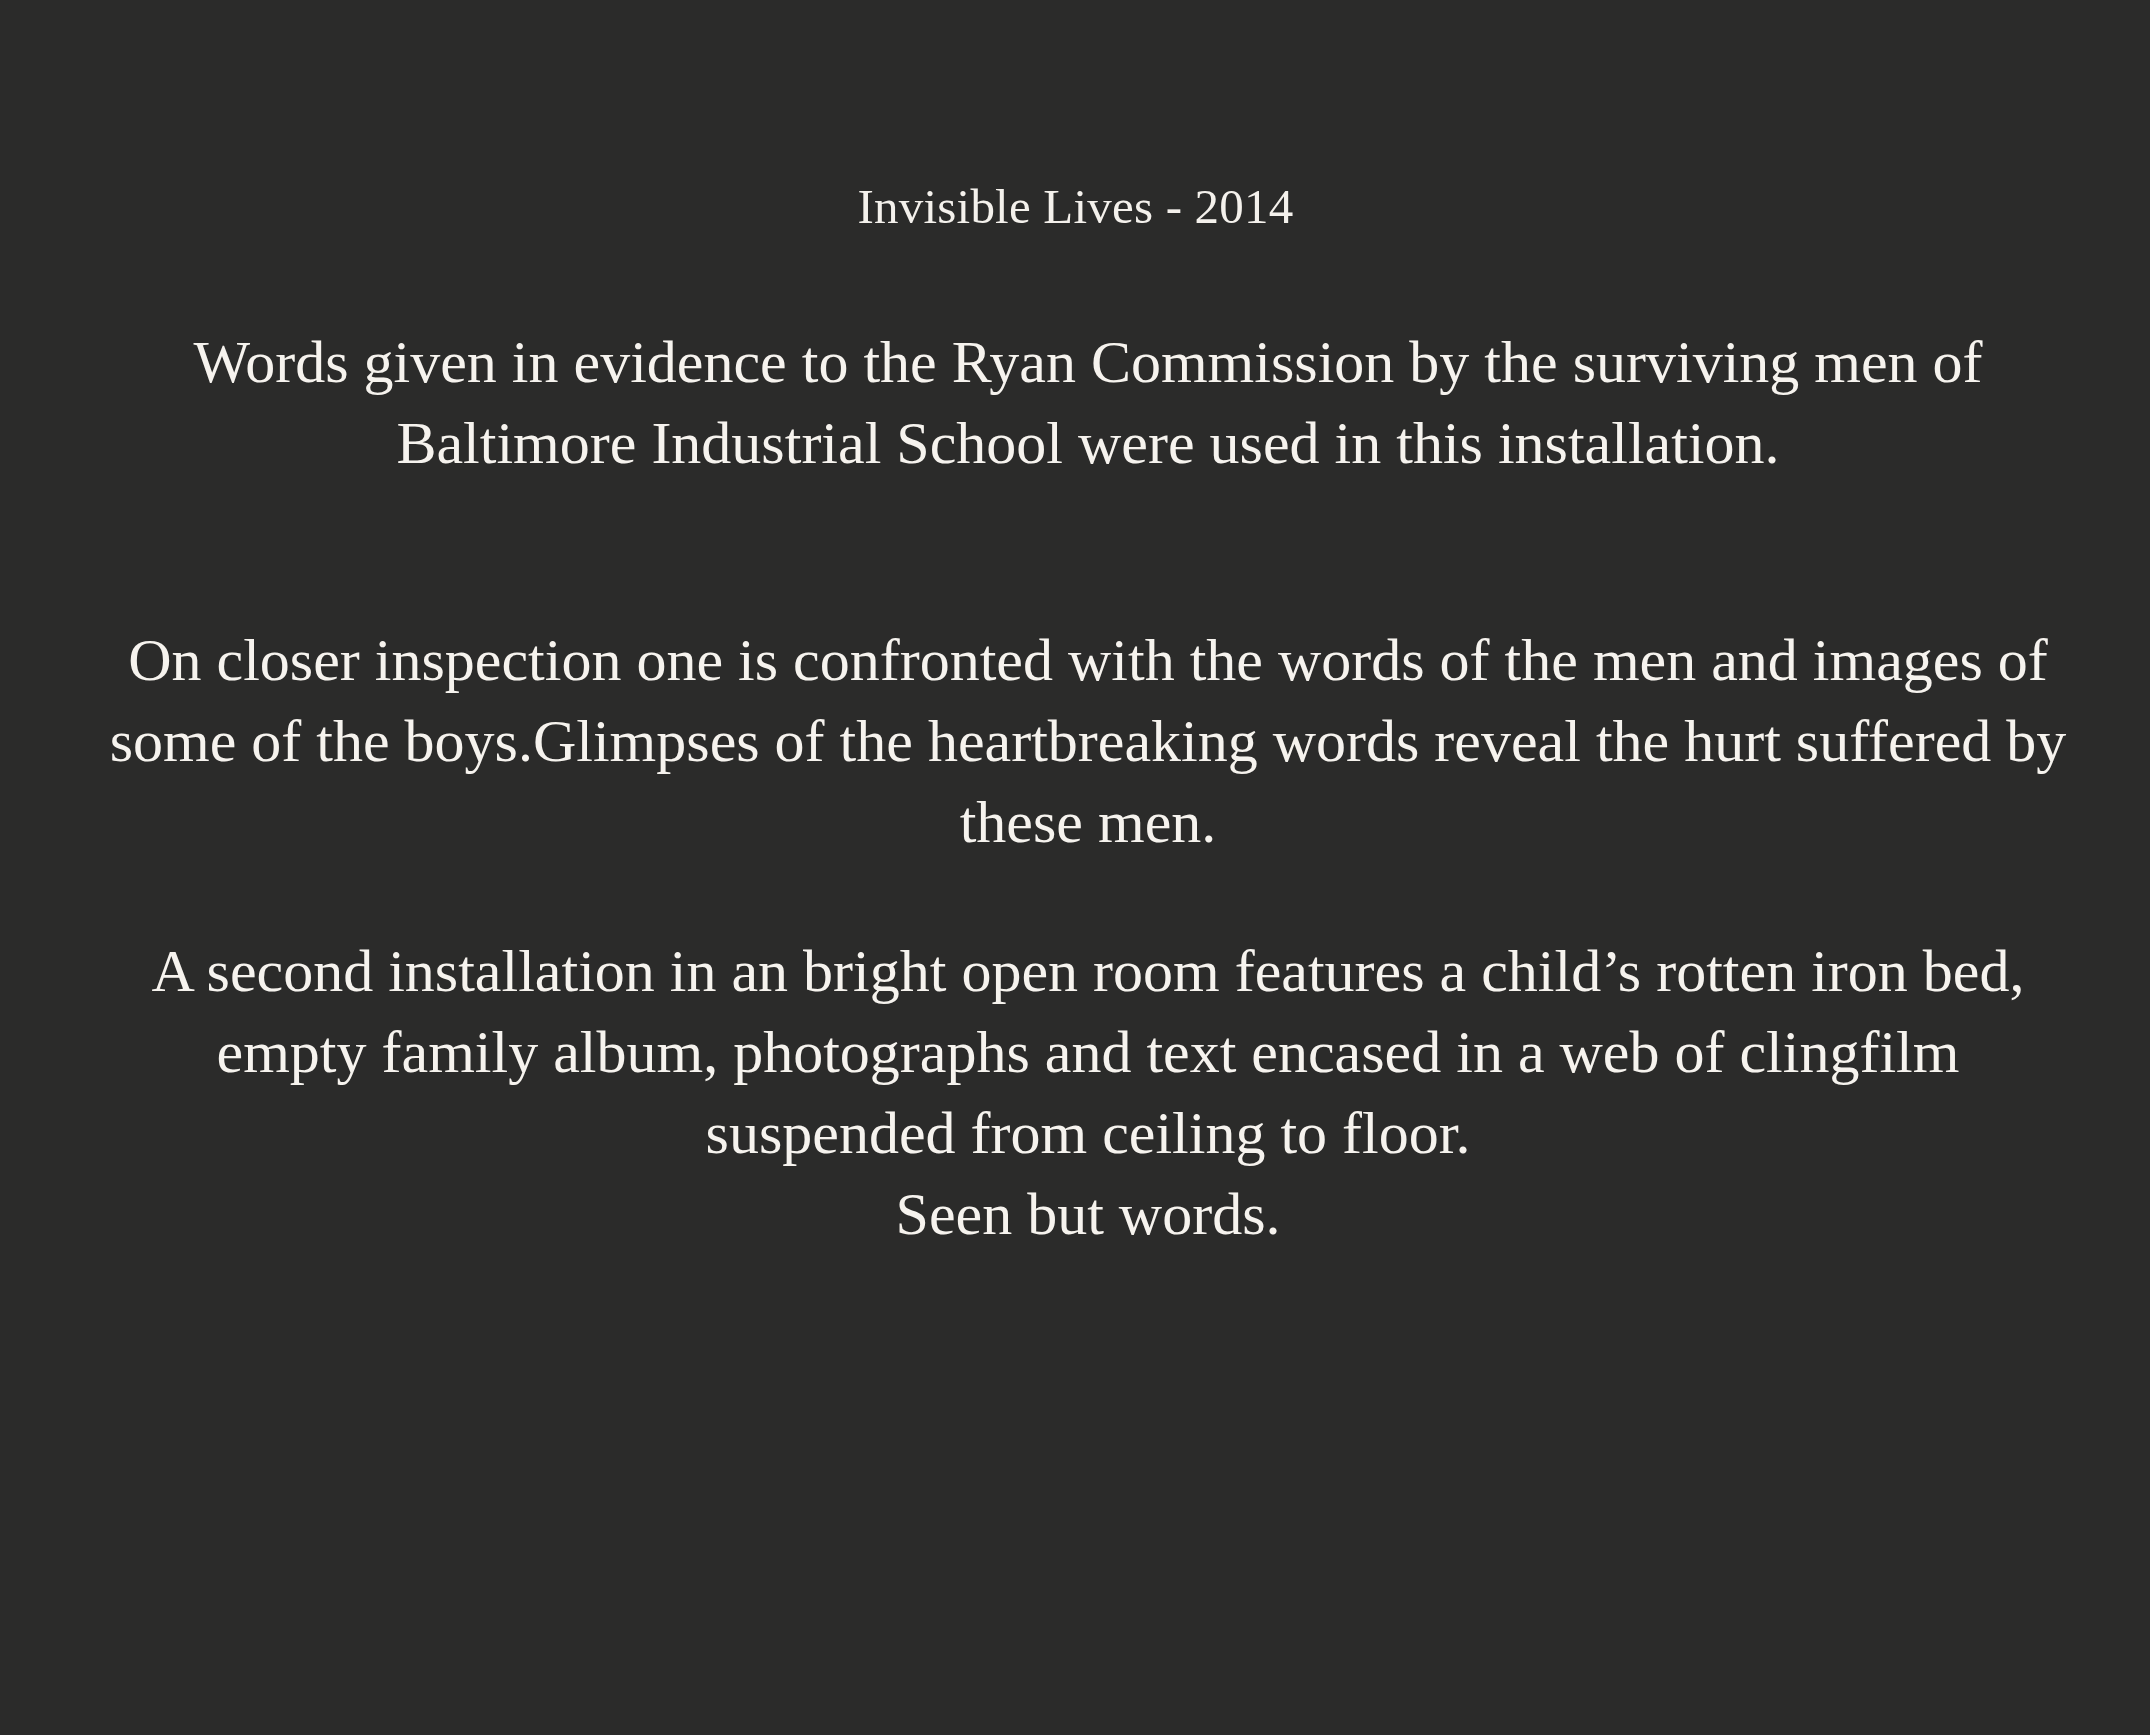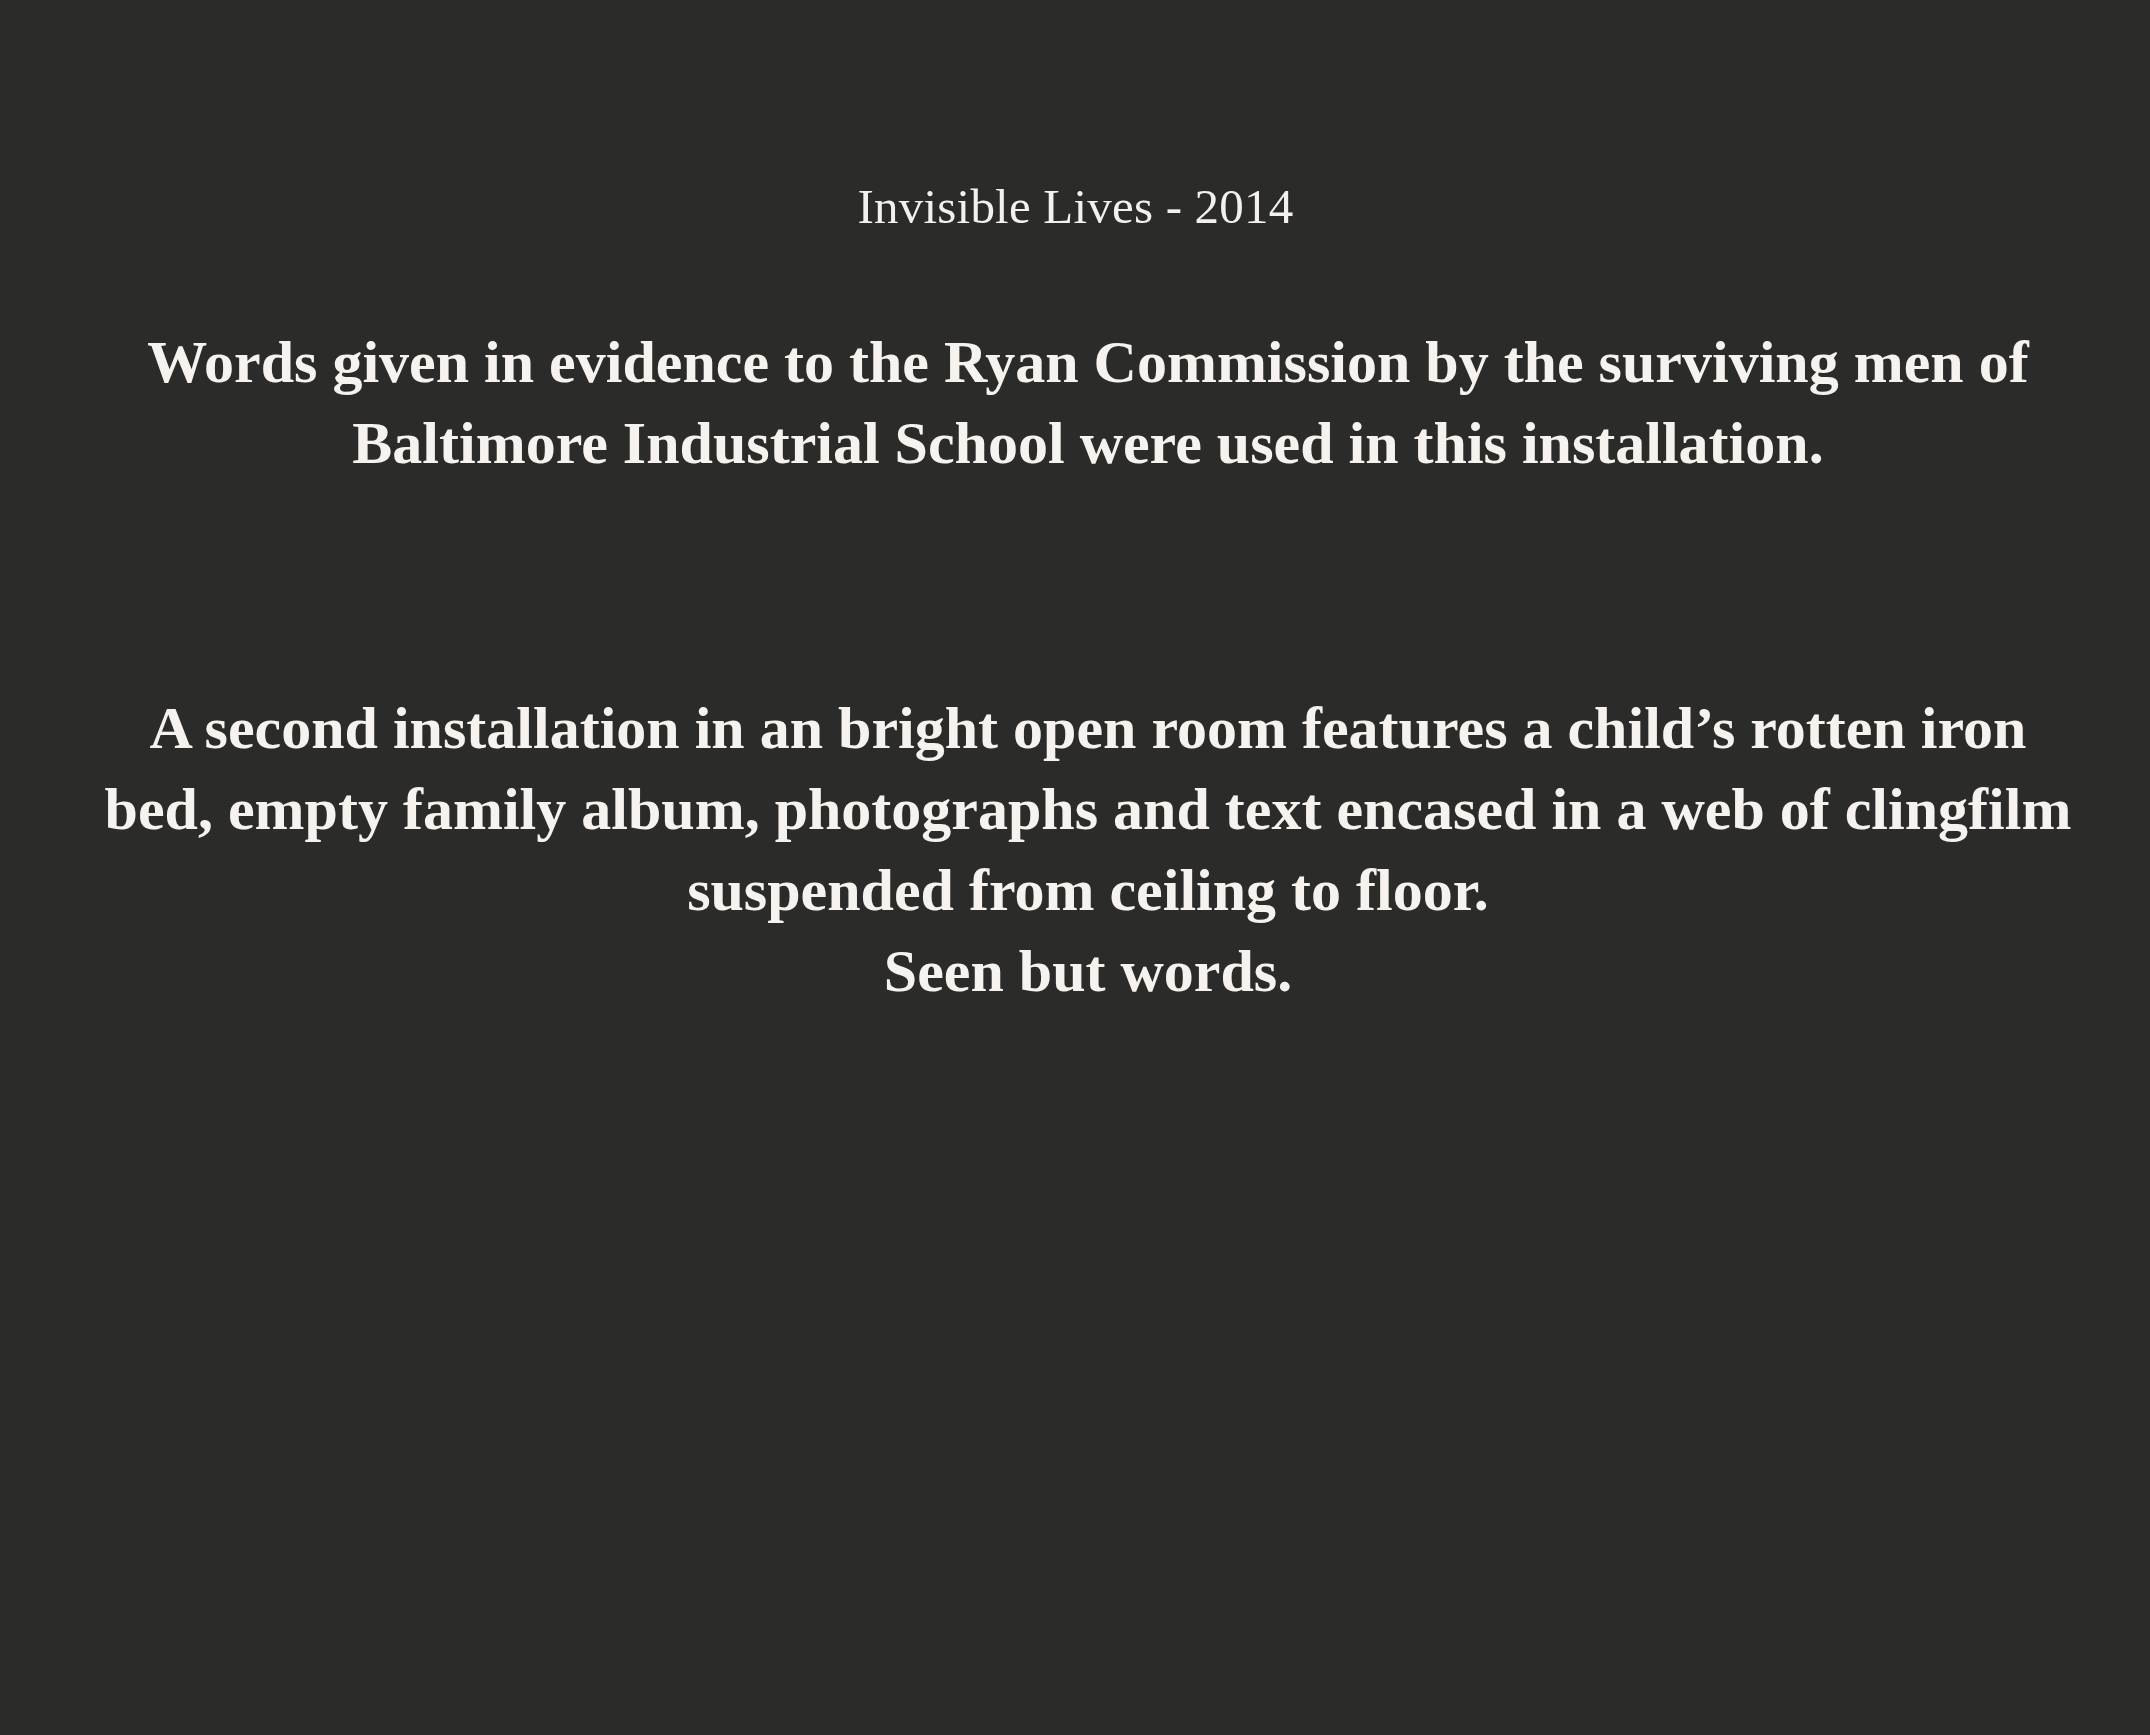--- a/index.html
+++ b/index.html
@@ -30,21 +30,20 @@
     text-align: center;
     letter-spacing: 0.2px;
     color: #f4f1ec;
     margin: 0 0 18px 0;
     font-weight: normal;
   }
   .body-block {
     width: 1994px;
     max-width: 1994px;
     margin: 0 auto;
-    font-weight: bold;
   }
   .para {
     font-size: 60px;
     line-height: 1.35;
     text-align: center;
     color: #f6f3ee;
     margin: 0;
     padding: 0;
   }
   .spacer-lg {
@@ -59,20 +58,21 @@
   <h1 class="title">Invisible Lives - 2014</h1>
 
   <div class="body-block">
 
     <div class="spacer-lg"></div>
     <p class="para">Words given in evidence to the Ryan Commission by the surviving men of Baltimore Industrial School were used in this installation.</p>
 
     <div class="spacer-lg"></div>
 
     <div class="spacer-lg"></div>
+    <p class="para">On closer inspection one is confronted with the words of the men and images of some of the boys.Glimpses of the heartbreaking words reveal the hurt suffered by these men.</p>
 
     <div class="spacer-lg"></div>
     <p class="para">A second installation in an bright open room features a child’s rotten iron bed, empty family album, photographs and text encased in a web of clingfilm suspended from ceiling to floor.</p>
 
     <p class="para">Seen but words.</p>
 
   </div>
 </div>
 
 

